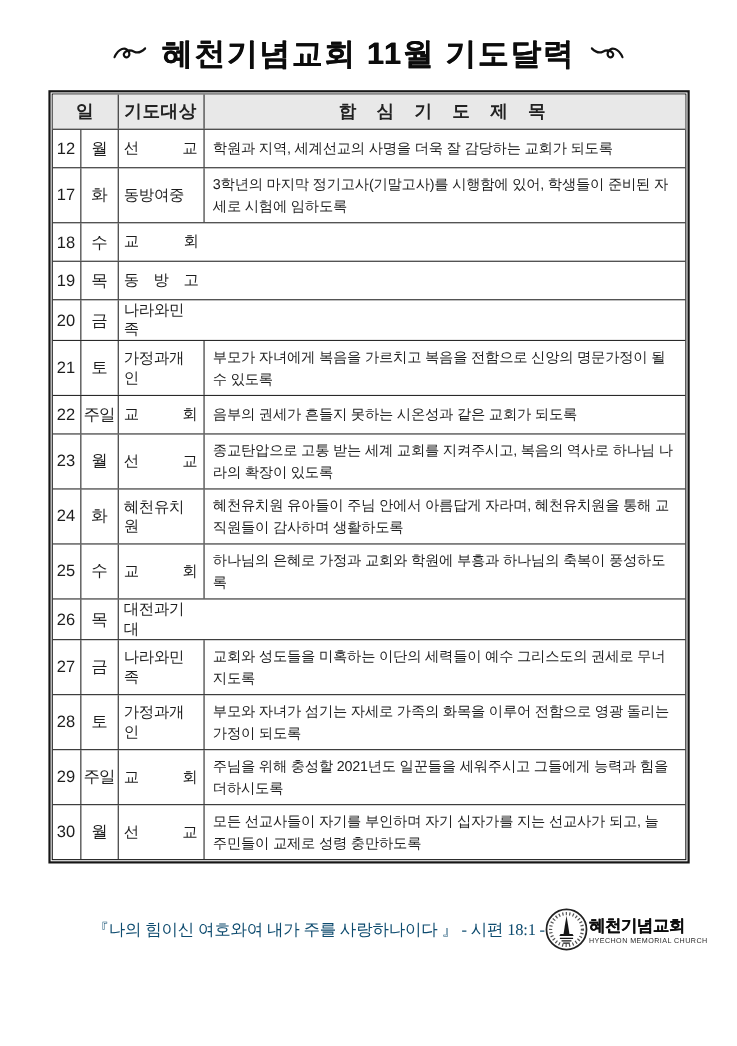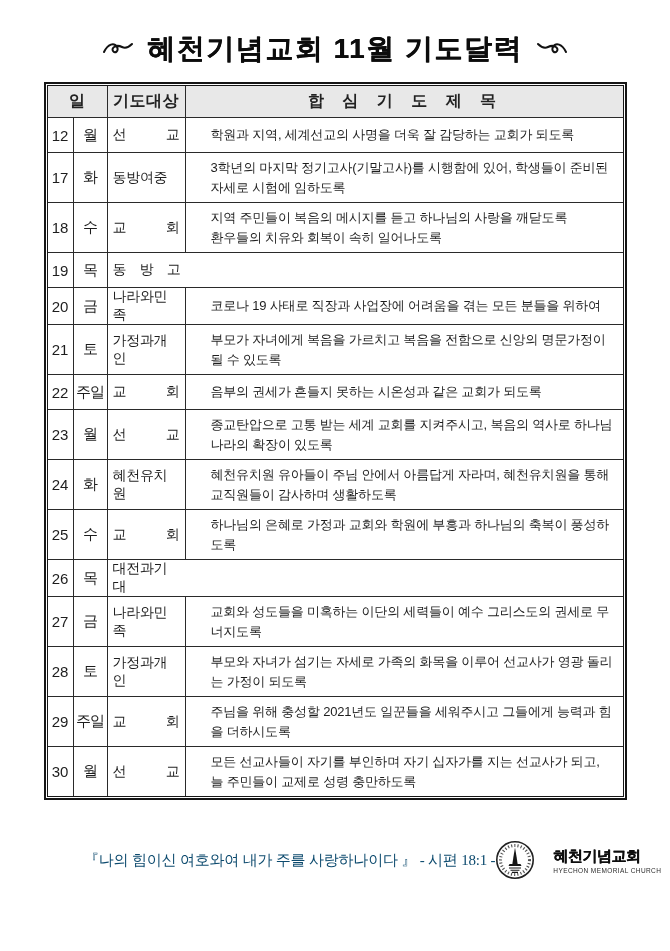--- a/index.html
+++ b/index.html
@@ -52,37 +52,37 @@
 
   .t-row.body { min-height: 34px; }
   .c-date { font-size: 15px; color: #1d1d1d; }
   .c-day  { font-size: 15px; letter-spacing: -1px; color: #1d1d1d; }
   .c-target { padding: 0 5px; justify-content: flex-end; }
   .c-target span {
     display: block; width: 100%;
     font-size: 14px; letter-spacing: -0.3px; color: #1d1d1d;
     text-align: justify; text-align-last: justify;
   }
-  .c-topic { justify-content: flex-start; padding: 5px 8px; margin-left: 17px; }
+  .c-topic { justify-content: flex-start; padding: 5px 8px; }
   .c-topic span {
     font-size: 13px; line-height: 1.5; color: #1d1d1d;
     letter-spacing: -0.2px; white-space: pre-line;
   }
 
   
   .footer {
     margin: 40px 38px 0 84px;
     display: flex; justify-content: space-between; align-items: center;
   }
   .verse {
     font-family: Liberation Serif, serif;
     font-size: 15px; color: #0c4a6e; letter-spacing: -0.2px;
     white-space: nowrap;
   }
-  .church-logo { display: flex; align-items: center; gap: 18px; text-align: right; }
+  .church-logo { display: flex; align-items: center; gap: 0; text-align: right; }
   .seal { width: 40px; height: 40px; flex: 0 0 auto; }
   .church-names { display: flex; flex-direction: column; align-items: flex-start; }
   .church-name-ko {
     font-size: 15px; font-weight: 900; color: #0d0d0d;
     letter-spacing: -0.5px; white-space: nowrap;
     text-shadow: 0.3px 0 0 #0d0d0d;
   }
   .church-name-en {
     font-size: 6.5px; color: #2b2b2b; letter-spacing: 0.4px;
     margin-top: 1px; white-space: nowrap;
@@ -132,43 +132,36 @@
               <span>3학년의 마지막 정기고사(기말고사)를 시행함에 있어, 학생들이 준비된 자세로 시험에 임하도록</span>
             </div>
   </div>
 
   <div class="t-row body">
     <div class="cell c-date">18</div>
     <div class="cell c-day">수</div>
     <div class="cell c-target">
               <span>교 회</span>
             </div>
-    <div class="cell c-topic">
-              <span>지역 주민들이 복음의 메시지를 듣고 하나님의 사랑을 깨닫도록
-환우들의 치유와 회복이 속히 일어나도록</span>
-            </div>
   </div>
 
   <div class="t-row body">
     <div class="cell c-date">19</div>
     <div class="cell c-day">목</div>
     <div class="cell c-target">
               <span>동 방 고</span>
             </div>
   </div>
 
   <div class="t-row body">
     <div class="cell c-date">20</div>
     <div class="cell c-day">금</div>
     <div class="cell c-target">
               <span>나라와민족</span>
             </div>
-    <div class="cell c-topic">
-              <span>코로나 19 사태로 직장과 사업장에 어려움을 겪는 모든 분들을 위하여</span>
-            </div>
   </div>
 
   <div class="t-row body">
     <div class="cell c-date">21</div>
     <div class="cell c-day">토</div>
     <div class="cell c-target">
               <span>가정과개인</span>
             </div>
     <div class="cell c-topic">
               <span>부모가 자녀에게 복음을 가르치고 복음을 전함으로 신앙의 명문가정이 될 수 있도록</span>
@@ -238,21 +231,21 @@
             </div>
   </div>
 
   <div class="t-row body">
     <div class="cell c-date">28</div>
     <div class="cell c-day">토</div>
     <div class="cell c-target">
               <span>가정과개인</span>
             </div>
     <div class="cell c-topic">
-              <span>부모와 자녀가 섬기는 자세로 가족의 화목을 이루어 선교사가 영광 돌리는 가정이 되도록</span>
+              <span>부모와 자녀가 섬기는 자세로 가족의 화목을 이루어 전함으로 영광 돌리는 가정이 되도록</span>
             </div>
   </div>
 
   <div class="t-row body">
     <div class="cell c-date">29</div>
     <div class="cell c-day">주일</div>
     <div class="cell c-target">
               <span>교 회</span>
             </div>
     <div class="cell c-topic">

